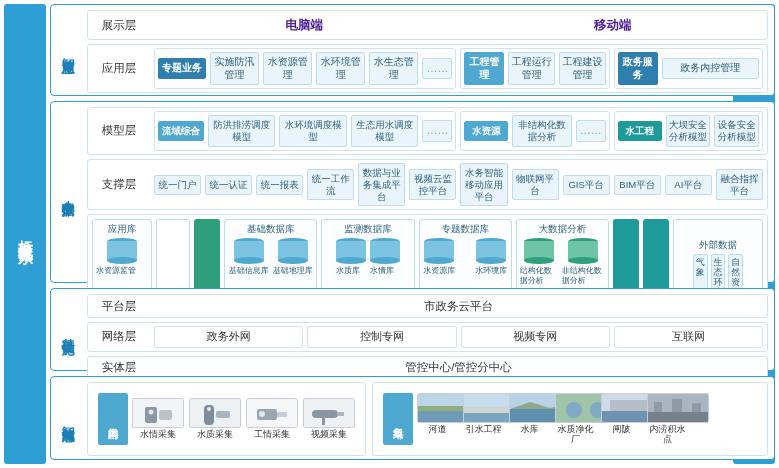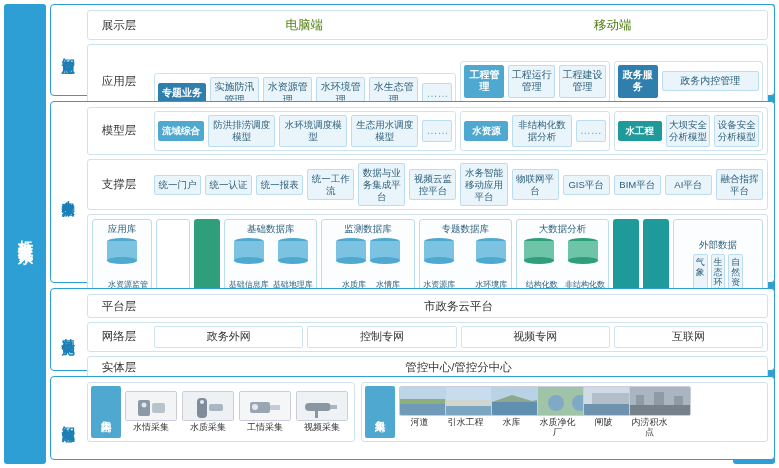--- a/index.html
+++ b/index.html
@@ -69,53 +69,53 @@
   .chip.mid  { background:#4fa8cf; border-color:#4fa8cf; color:#fff; font-weight:bold; }
   .chip.teal { background:#1f9a9a; border-color:#1f9a9a; color:#fff; font-weight:bold; }
   .chip.ell  { flex:0 0 30px; color:#7aa; font-size:11px; }
   .chip.sm   { font-size: 9.5px; }
 
   .group { display:flex; align-items:center; gap:4px; flex:1 1 0; min-width:0;
            border:1px solid #cfe3ef; border-radius:3px; padding:3px; }
 
   
   .disp { display:flex; flex:1 1 auto; align-items:center; }
-  .disp-cell { flex:1 1 0; text-align:center; font-size:12.5px; color:#4d7c0f; }
+  .disp-cell { flex:1 1 0; text-align:center; font-size:12.5px; color:#4c1d95;font-weight:bold; }
 
   
   .bd-wrap { border:1px solid #cfe3ef; border-radius:3px; padding:4px; background:#fff; }
   .bd-flow { display:flex; align-items:stretch; gap:4px; }
   .bd-box { border:1px solid #bcdcef; border-radius:3px; background:#fbfdff; padding:3px 3px 2px; }
   .bd-cap { font-size:9.5px; color:#2b5f79; text-align:center; margin-bottom:2px; }
   .cyl { width:30px; height:26px; margin:0 auto; position:relative; }
   .cyl .top { position:absolute; left:0; top:0; width:30px; height:7px; border-radius:50%; background:#4fa8cf; }
   .cyl .mid { position:absolute; left:0; top:3px; width:30px; height:20px; background:#7cc3e2; }
   .cyl .bot { position:absolute; left:0; top:19px; width:30px; height:7px; border-radius:50%; background:#4fa8cf; }
   .cyl.green .top,.cyl.green .bot { background:#2f9e7a; }
   .cyl.green .mid { background:#6ec4a6; }
-  .cyl-lbl { font-size:8px; color:#2b5f79; text-align:right; margin-top:16px; line-height:1.15; }
+  .cyl-lbl { font-size:8px; color:#2b5f79; text-align:left; margin-top:2px; line-height:1.15; }
 
   .vstrip { writing-mode: vertical-rl; text-orientation: upright; font-size:10px;
             display:flex; align-items:center; justify-content:center; line-height:1.1;
             border-radius:3px; padding:4px 3px; }
   .vstrip.white { background:#fff; border:1px solid #bcdcef; color:#2b5f79; }
   .vstrip.teal  { background:#1f9a9a; color:#fff; }
   .vstrip.green { background:#2f9e7a; color:#fff; }
 
   .platform-bar { margin-top:4px; background:#2f7fae; color:#fff; text-align:center;
                   font-size:11.5px; padding:4px 0; border-radius:2px; }
 
   .ext-box { border:1px solid #bcdcef; border-radius:3px; padding:19px; background:#fbfdff; }
   .ext-grid { display:grid; grid-template-columns:repeat(3,1fr); gap:3px; }
   .ext-cell { font-size:9px; text-align:center; color:#2b5f79; background:#eaf4fb;
               border:1px solid #bcdcef; border-radius:2px; padding:3px 1px; line-height:1.1; }
 
   
   .perc { display:flex; gap:6px; }
-  .perc-col { display:flex; align-items:center; border:1px solid #cfe3ef; border-radius:3px; padding:3px; }
+  .perc-col { display:flex; align-items:center; border:1px solid #cfe3ef; border-radius:3px; padding:10px; }
   .perc-title { flex:0 0 30px; font-size:11px; color:#fff; background:#4fa8cf; border-radius:2px;
                 display:flex; align-items:center; justify-content:center; margin-right:4px; align-self:stretch;}
   .perc-title .vtext { writing-mode: vertical-rl; text-orientation: upright; line-height:1.15; }
   .perc-items { display:flex; gap:5px; }
   .perc-item { width:52px; text-align:center; font-size:9px; color:#333; }
   .thumb { width:52px; height:30px; border-radius:2px; border:1px solid #ccd; overflow:hidden; }
   .perc-col2 .perc-item { width:41px;text-align:center; }
   .perc-col2 .thumb { width:62px; }
   .lbl { margin-top:2px; line-height:1.1; }
 </style>
@@ -145,21 +145,21 @@
           <div class="disp">
             <div class="disp-cell">电脑端</div>
             <div class="disp-cell">移动端</div>
           </div>
         </div>
 
         <div class="row" style="min-height:44px;">
           <div class="row-title">应用层</div>
           <div class="row-items">
 
-            <div class="group" style="flex:5 1 0;margin-top:25px;">
+            <div class="group" style="flex:5 1 0;">
               <div class="chip dark" style="flex:0 0 48px;">专题业务</div>
               <div class="chip">实施防汛管理</div>
               <div class="chip">水资源管理</div>
               <div class="chip">水环境管理</div>
               <div class="chip">水生态管理</div>
               <div class="chip ell">……</div>
             </div>
 
             <div class="group" style="flex:2.4 1 0;">
               <div class="chip mid" style="flex:0 0 40px;">工程管理</div>

